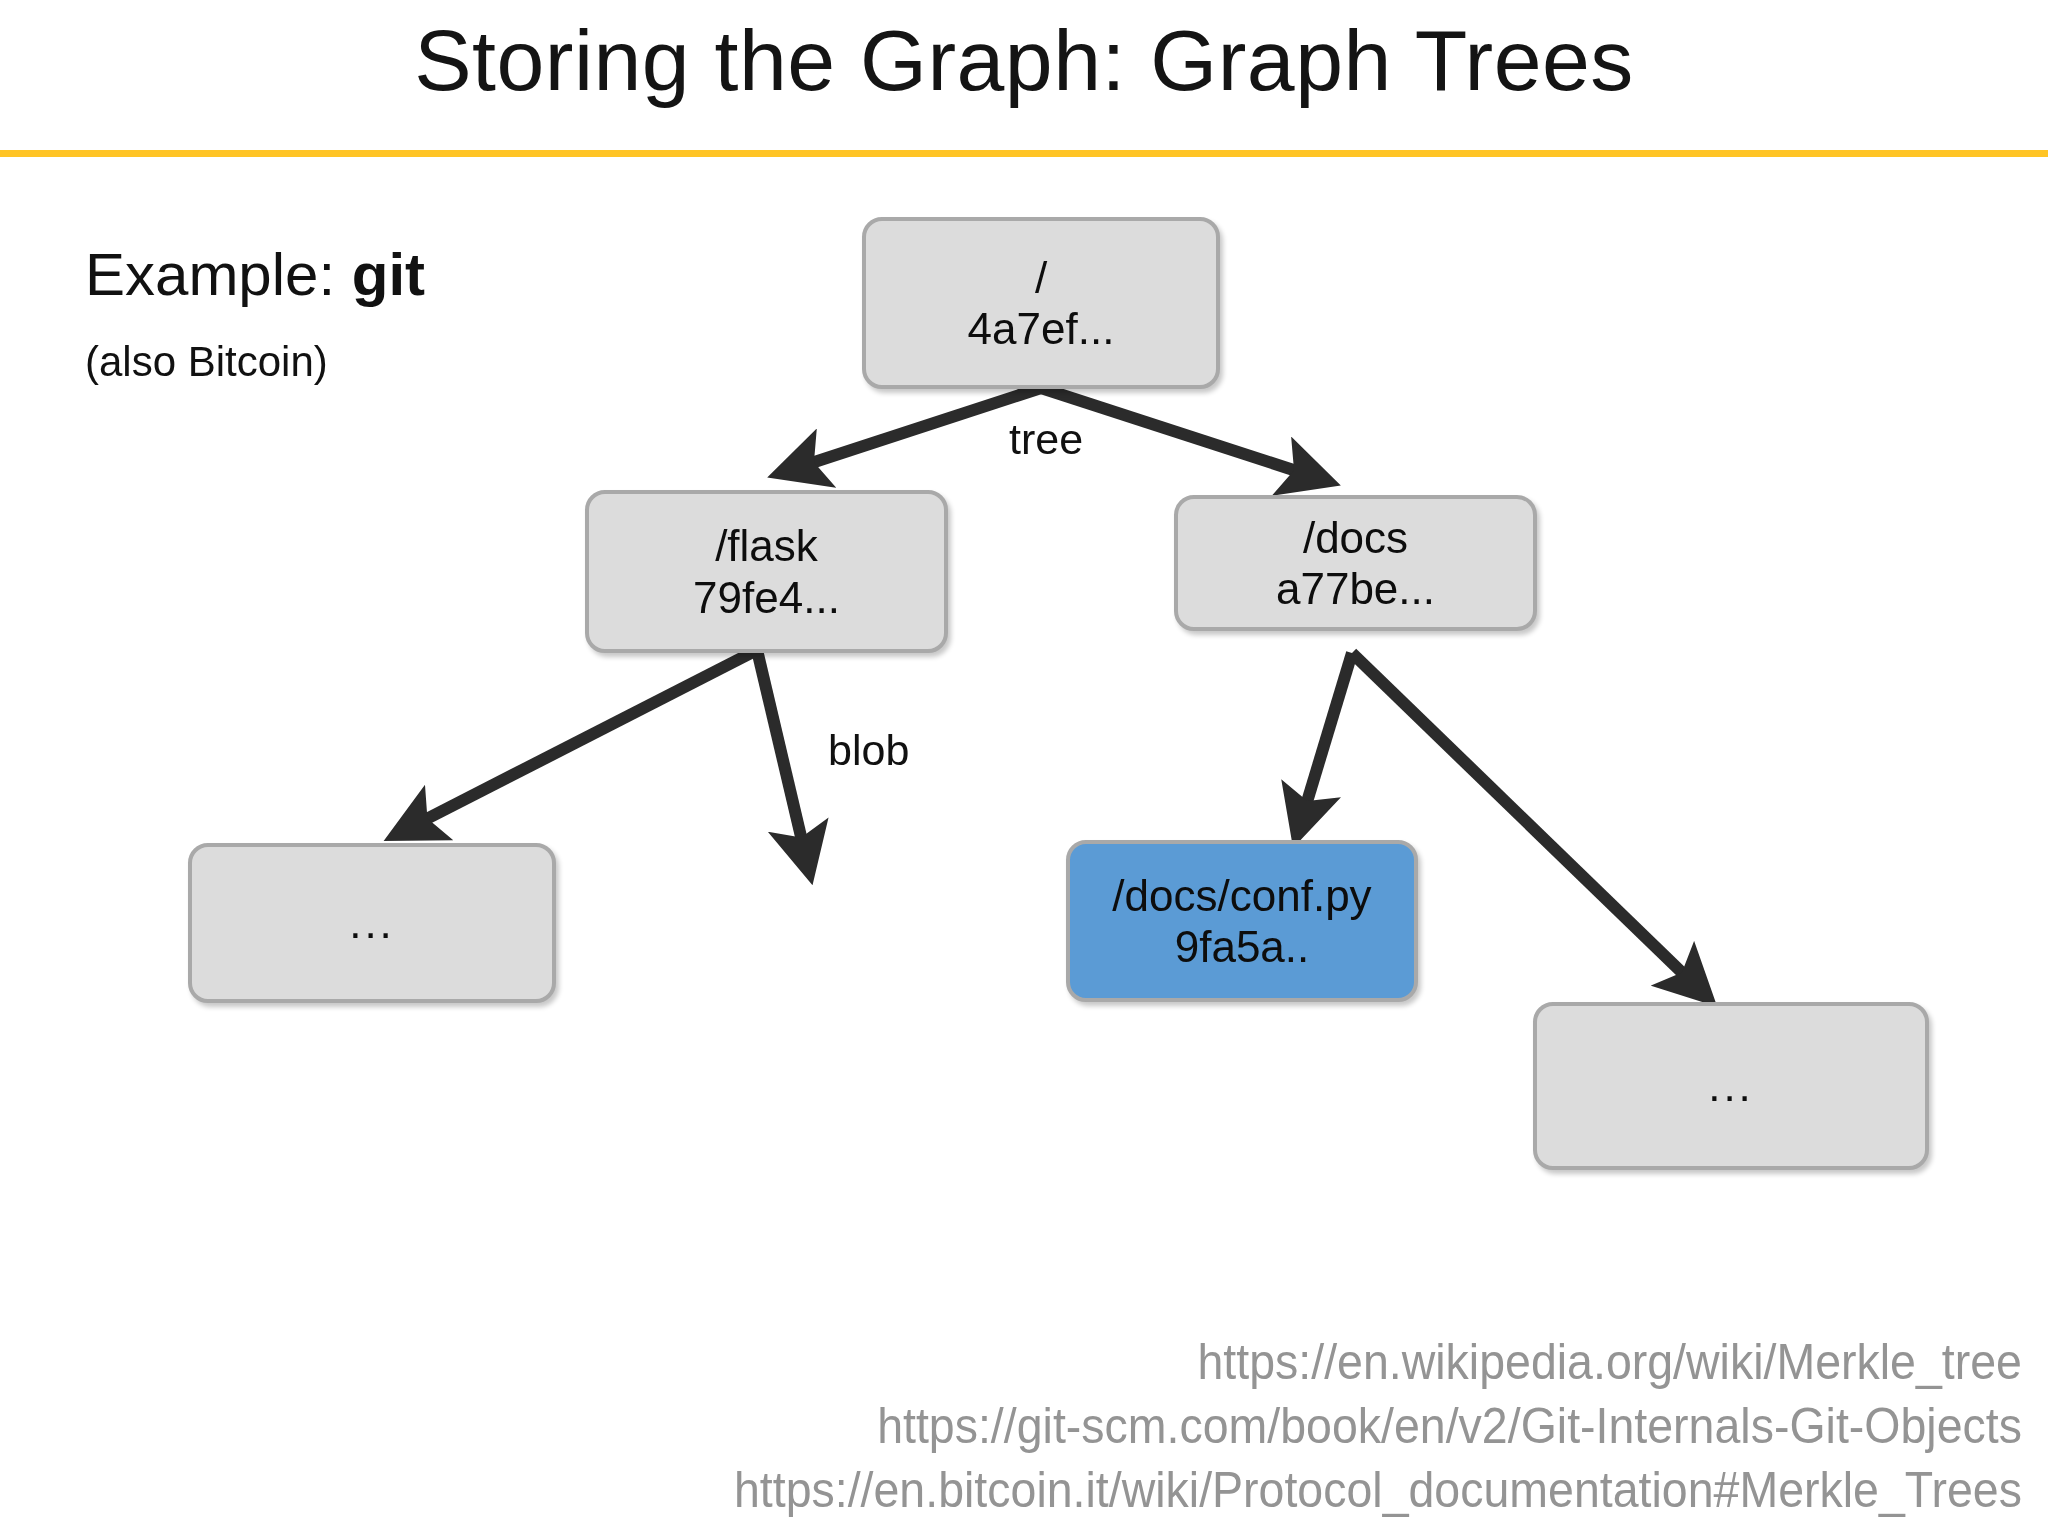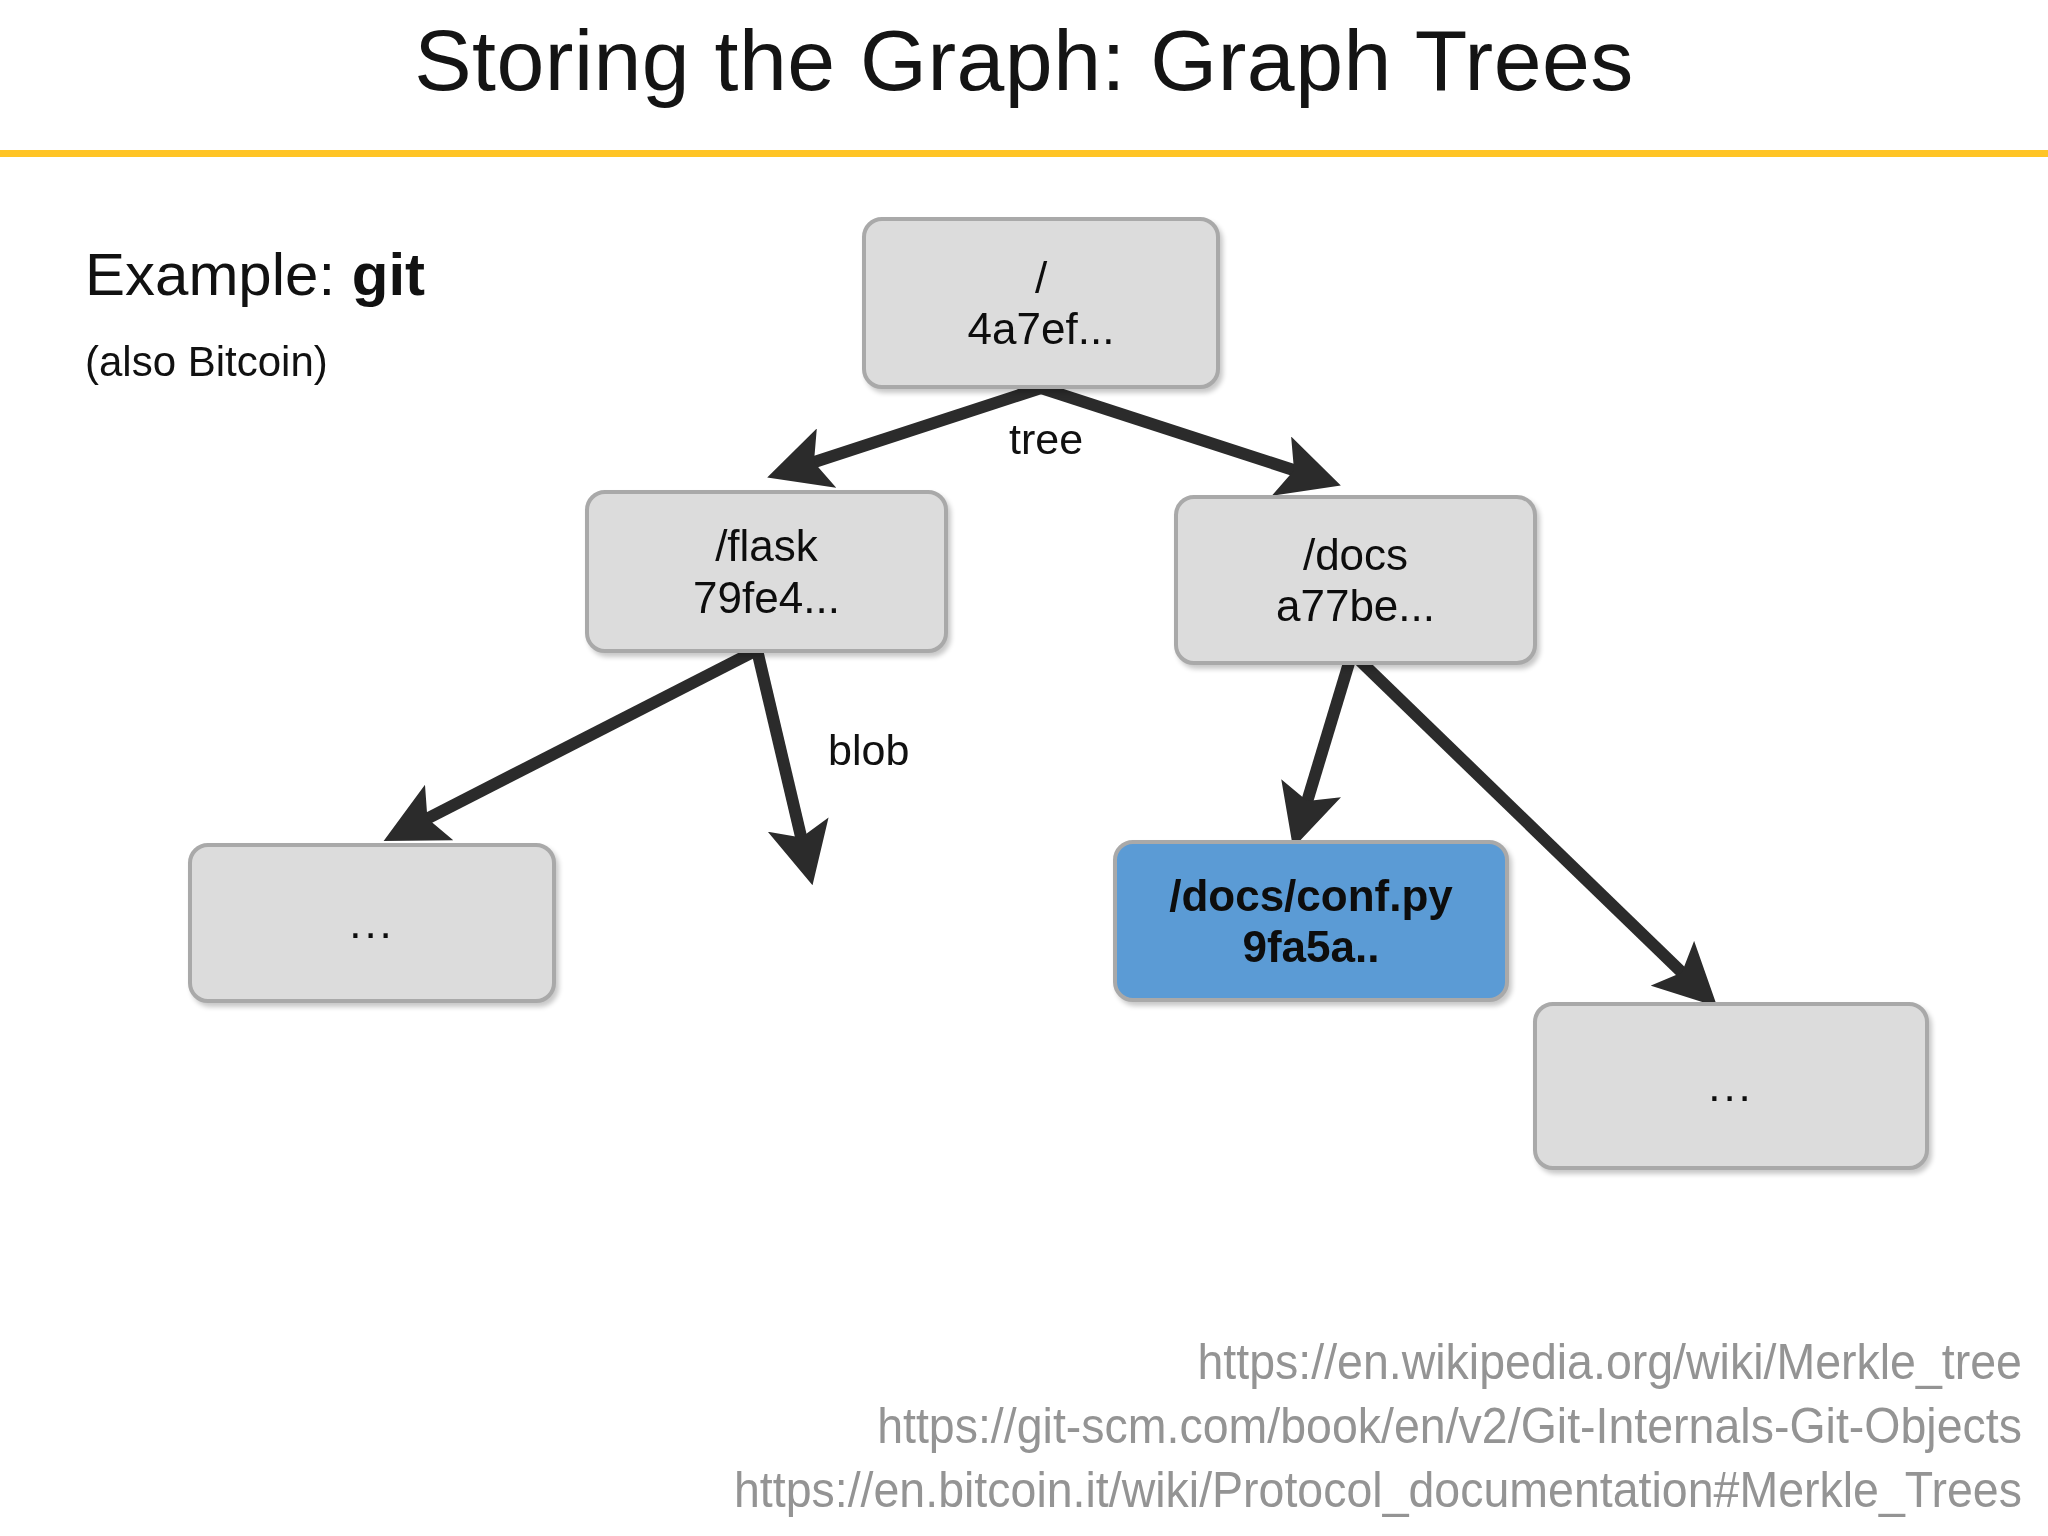--- a/index.html
+++ b/index.html
@@ -172,31 +172,31 @@
   <div class="node" style="left:862px; top:217px; width:358px; height:172px;">
     <span class="ln">/</span>
     <span class="ln">4a7ef...</span>
   </div>
 
   <div class="node" style="left:585px; top:490px; width:363px; height:163px;">
     <span class="ln">/flask</span>
     <span class="ln">79fe4...</span>
   </div>
 
-  <div class="node" style="left:1174px; top:495px; width:363px; height:170px;">
+  <div class="node" style="left:1174px; top:495px; width:363px; height:136px;">
     <span class="ln">/docs</span>
     <span class="ln">a77be...</span>
   </div>
 
   <div class="node dots" style="left:188px; top:843px; width:368px; height:160px;">
     <span class="ln">...</span>
   </div>
 
 
-  <div class="node blob" style="left:1113px; top:840px; width:396px; height:162px;font-weight:bold;">
+  <div class="node blob" style="left:1066px; top:840px; width:352px; height:162px;">
     <span class="ln">/docs/conf.py</span>
     <span class="ln">9fa5a..</span>
   </div>
 
   <div class="node dots" style="left:1533px; top:1002px; width:396px; height:168px;">
     <span class="ln">...</span>
   </div>
 
   <div class="edge-label" style="left:1009px; top:415px;">tree</div>
 

